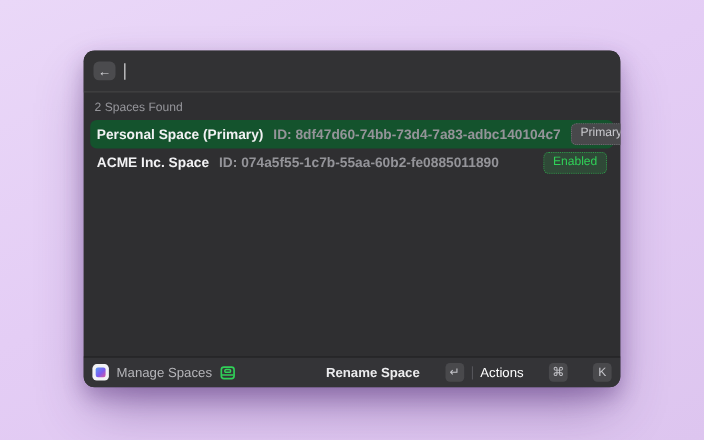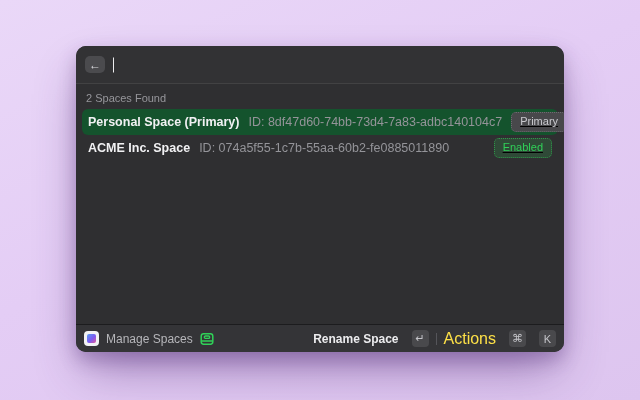--- a/index.html
+++ b/index.html
@@ -93,27 +93,27 @@
   .row-title {
     font-size: 12.5px;
     font-weight: bold;
     color: #f1f1f3;
     white-space: nowrap;
   }
   .row-id {
     font-size: 12.5px;
     color: #949499;
     white-space: nowrap;
+    font-weight: bold;
   }
   .row-badges {
     margin-left: auto;
     display: flex;
     align-items: flex-start;
     gap: 7px;
-    text-decoration: underline;
   }
   .badge {
     font-size: 11px;
     line-height: 1;
     padding: 3px 8px 4px;
     border-radius: 5px;
     white-space: nowrap;
   }
   .badge.neutral {
     background: #48484b;
@@ -159,27 +159,27 @@
   .footer-label { font-size: 12px; color: #b6b6ba; }
   .spaces-icon { display: flex; align-items: center; }
 
   .footer-right {
     margin-left: auto;
     display: flex;
     align-items: center;
     gap: 7px;
   }
   .footer-action {
-    display: flex; align-items: center; gap: 13px;
+    display: flex; align-items: center; gap: 23px;
     background: none; border: none; cursor: pointer;
     font-family: inherit;
     padding: 0;
   }
   .primary-action-label { font-size: 12px; font-weight: bold; color: #ececee; }
-  .actions-label { font-size: 16px; color: #fde047; }
+  .actions-label { font-size: 12px; color: #ffffff; }
   .key {
     min-width: 17px; height: 17px;
     padding: 0 3px;
     border-radius: 4px;
     background: #49494c;
     color: #c4c4c9;
     font-size: 11px;
     display: flex; align-items: center; justify-content: center;
   }
   .footer-divider { width: 1px; height: 12px; background: #55555a; }

